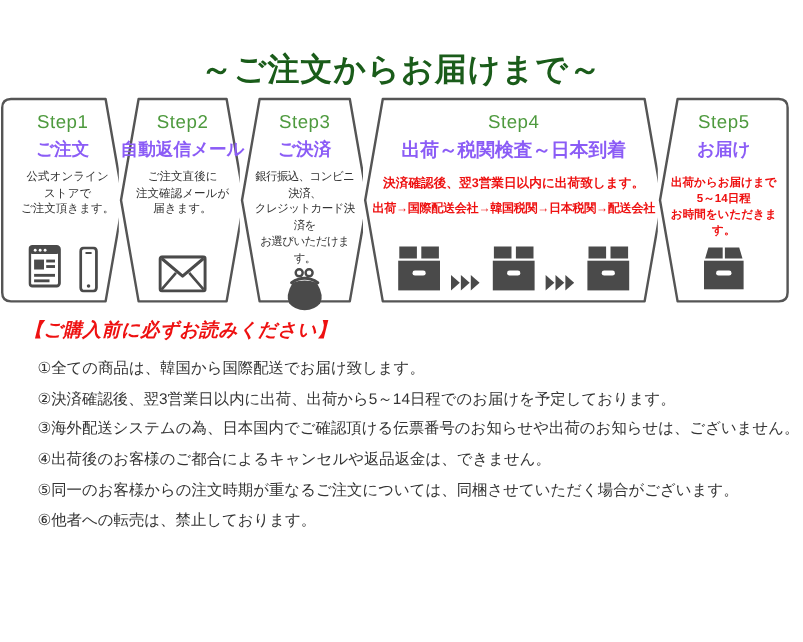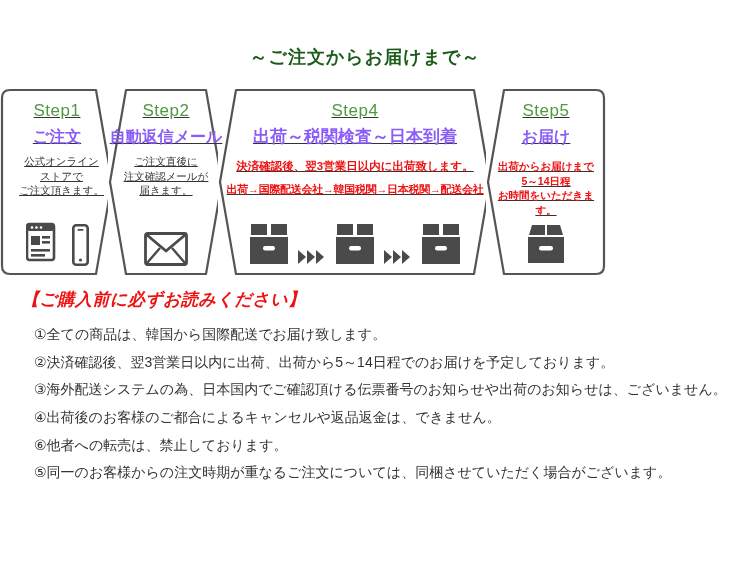--- a/index.html
+++ b/index.html
@@ -13,21 +13,21 @@
     font-family: "Liberation Sans", "DejaVu Sans", sans-serif;
     color: #333333;
     overflow: hidden;
     position: relative;
   }
 
   
   .title {
     text-align: center;
     color: #1a5c1a;
-    font-size: 18px;
+    font-size: 29px;
     font-weight: bold;
     letter-spacing: 1px;
     padding-top: 47px;
     line-height: 1.2;
   }
 
   
   .steps {
     position: absolute;
     left: 0;
@@ -41,21 +41,20 @@
   .step {
     position: relative;
     box-sizing: border-box;
     background: #ffffff;
     text-align: center;
     padding: 8px 4px 0 4px;
     display: flex;
     flex-direction: column;
     align-items: flex-start;
     margin-right: -6px;
-    text-decoration: underline;
   }
 
   
   .step .frame {
     position: absolute;
     left: 0;
     top: 0;
     width: 100%;
     height: 100%;
     z-index: 0;
@@ -210,20 +209,40 @@
       <div class="icon-row">
         <svg width="44" height="34" viewBox="0 0 44 34">
           <rect x="1.5" y="1.5" width="41" height="31" rx="2" fill="none" stroke="#4a4a4a" stroke-width="2.8"></rect>
           <path d="M3 3 L22 19 L41 3" fill="none" stroke="#4a4a4a" stroke-width="2.8" stroke-linejoin="round"></path>
           <path d="M3 31 L16 16 M41 31 L28 16" fill="none" stroke="#4a4a4a" stroke-width="2.4"></path>
         </svg>
       </div>
     </div>
   </div>
 
+  <div class="step s3">
+    <svg class="frame" viewBox="0 0 118 188" preserveAspectRatio="none">
+      <path d="M2 94 L18 2 L100 2 L116 94 L100 186 L18 186 Z" fill="#ffffff" stroke="#555555" stroke-width="2.2" stroke-linejoin="round"></path>
+    </svg>
+    <div class="inner">
+      <div class="step-num">Step3</div>
+      <div class="step-head">ご決済</div>
+      <div class="step-desc narrow" style="white-space:pre-line;">銀行振込、コンビニ決済、
+クレジットカード決済を
+お選びいただけます。</div>
+      <div class="icon-row">
+        <svg width="40" height="40" viewBox="0 0 40 40">
+          <circle cx="15" cy="5" r="3.2" fill="none" stroke="#4a4a4a" stroke-width="2.2"></circle>
+          <circle cx="24" cy="5" r="3.2" fill="none" stroke="#4a4a4a" stroke-width="2.2"></circle>
+          <path d="M8 14 Q20 6 32 14" fill="none" stroke="#4a4a4a" stroke-width="2.6" stroke-linecap="round"></path>
+          <path d="M9 14 Q2 26 6 33 Q11 39 20 39 Q29 39 34 33 Q38 26 31 14 Q20 10 9 14 Z" fill="#4a4a4a"></path>
+        </svg>
+      </div>
+    </div>
+  </div>
 
   <div class="step s4">
     <svg class="frame" viewBox="0 0 274 188" preserveAspectRatio="none">
       <path d="M2 94 L18 2 L256 2 L272 94 L256 186 L18 186 Z" fill="#ffffff" stroke="#555555" stroke-width="2.2" stroke-linejoin="round"></path>
     </svg>
     <div class="inner">
       <div class="step-num">Step4</div>
       <div class="step-head">出荷～税関検査～日本到着</div>
       <div class="ship-alert">決済確認後、翌3営業日以内に出荷致します。</div>
       <div class="flow-line">出荷→国際配送会社→韓国税関→日本税関→配送会社</div>
@@ -283,16 +302,16 @@
 
 </div>
 
 <div class="notice">
   <div class="notice-title">【ご購入前に必ずお読みください】</div>
   <ul class="notice-list">
     <li>①全ての商品は、韓国から国際配送でお届け致します。</li>
     <li>②決済確認後、翌3営業日以内に出荷、出荷から5～14日程でのお届けを予定しております。</li>
     <li>③海外配送システムの為、日本国内でご確認頂ける伝票番号のお知らせや出荷のお知らせは、ございません。</li>
     <li>④出荷後のお客様のご都合によるキャンセルや返品返金は、できません。</li>
+    <li>⑤同一のお客様からの注文時期が重なるご注文については、同梱させていただく場合がございます。</li>
     <li>⑥他者への転売は、禁止しております。</li>
-    <li>⑤同一のお客様からの注文時期が重なるご注文については、同梱させていただく場合がございます。</li>
   </ul>
 </div>
 
 </body></html>

